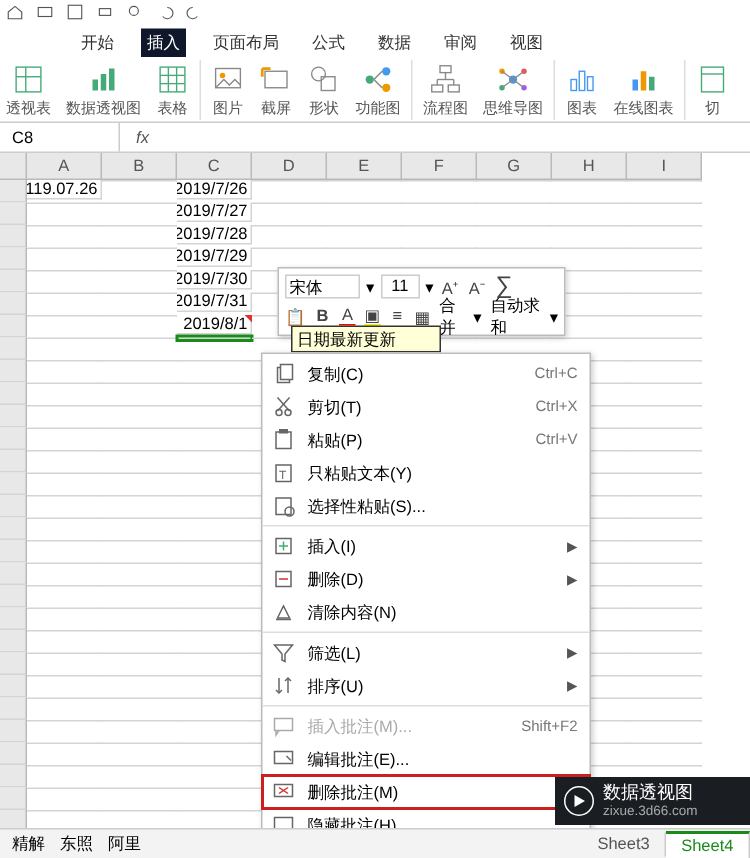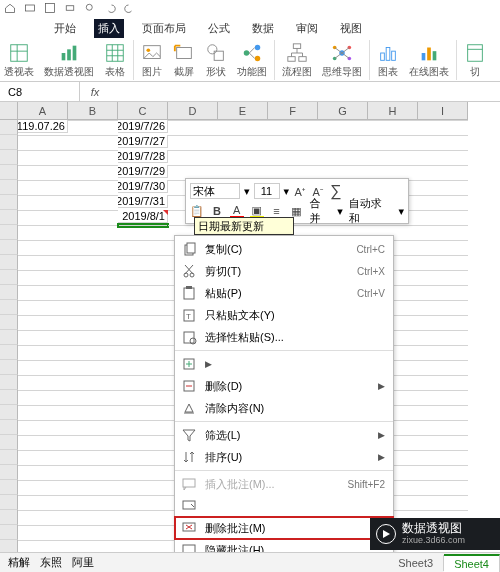--- a/index.html
+++ b/index.html
@@ -33,21 +33,21 @@
 .colhdr { width: 50px; text-align: center; border-right: 1px solid #b9b9b9; border-bottom: 1px solid #b9b9b9; background: #e8e8e8; display: flex; align-items: center; justify-content: center; }
 .rows { }
 .row { display: flex; height: 15px; font-size: 11px; }
 .rowhdr { width: 18px; border-right: 1px solid #b9b9b9; border-bottom: 1px solid #d4d4d4; background: #e8e8e8; }
 .cell { width: 50px; border-right: 1px solid #d4d4d4; border-bottom: 1px solid #d4d4d4; padding-right: 2px; text-align: right; display: flex; align-items: center; justify-content: flex-end; overflow: hidden; white-space: nowrap; }
 .cell.selected { outline: 2px solid #1a8b1a; outline-offset: -1px; }
 .cell-wrap { position: relative; }
 .comment-mark { position: absolute; right: 0; top: 0; width: 0; height: 0; border-left: 5px solid transparent; border-top: 5px solid #e03030; }
 
 
-.minitb { position: absolute; left: 185px; top: 178px; width: 224px; background: #fff; border: 1px solid #bbb; box-shadow: 1px 1px 4px rgba(0,0,0,0.2); padding: 2px 4px; font-size: 11px; }
+.minitb { position: absolute; left: 185px; top: 178px; width: 192px; background: #fff; border: 1px solid #bbb; box-shadow: 1px 1px 4px rgba(0,0,0,0.2); padding: 2px 4px; font-size: 11px; }
 .minitb .r1 { display: flex; align-items: center; gap: 4px; height: 20px; }
 .minitb .r2 { display: flex; align-items: center; gap: 6px; height: 20px; }
 .minitb select, .minitb input { font-size: 11px; height: 16px; border: 1px solid #ccc; }
 .fontname { width: 50px; padding-left: 2px; }
 .fontsize { width: 26px; text-align: center; }
 .aicon { width: 14px; height: 14px; display: inline-flex; align-items: center; justify-content: center; color: #444; }
 .sigma { font-size: 16px; }
 
 
 .comment-box { position: absolute; left: 194px; top: 217px; width: 100px; height: 18px; background: #ffffd8; border: 1px solid #333; font-size: 11px; padding: 1px 3px; }
@@ -1225,20 +1225,21 @@
     </div>
     <div class="sep"></div>
     <div class="mi">
       <span class="micon">
         <svg width="16" height="16" viewBox="0 0 16 16">
           <rect x="3" y="3" width="10" height="10" fill="none" stroke="#666"></rect>
           <line x1="8" y1="5" x2="8" y2="11" stroke="#4a7"></line>
           <line x1="5" y1="8" x2="11" y2="8" stroke="#4a7"></line>
         </svg>
       </span>
+      <span class="lbl">插入(I)</span>
       <span class="arrow">▶</span>
     </div>
     <div class="mi">
       <span class="micon">
         <svg width="16" height="16" viewBox="0 0 16 16">
           <rect x="3" y="3" width="10" height="10" fill="none" stroke="#666"></rect>
           <line x1="5" y1="8" x2="11" y2="8" stroke="#c33"></line>
         </svg>
       </span>
       <span class="lbl">删除(D)</span>
@@ -1286,20 +1287,21 @@
       <span class="lbl">插入批注(M)...</span>
       <span class="short">Shift+F2</span>
     </div>
     <div class="mi">
       <span class="micon">
         <svg width="16" height="16" viewBox="0 0 16 16">
           <rect x="2" y="3" width="12" height="8" fill="none" stroke="#666"></rect>
           <path d="M10 6l3 3" stroke="#666"></path>
         </svg>
       </span>
+      <span class="lbl">编辑批注(E)...</span>
     </div>
     <div class="mi highlight">
       <span class="micon">
         <svg width="16" height="16" viewBox="0 0 16 16">
           <rect x="2" y="3" width="12" height="8" fill="none" stroke="#666"></rect>
           <line x1="5" y1="5" x2="11" y2="9" stroke="#c33"></line>
           <line x1="11" y1="5" x2="5" y2="9" stroke="#c33"></line>
         </svg>
       </span>
       <span class="lbl">删除批注(M)</span>

